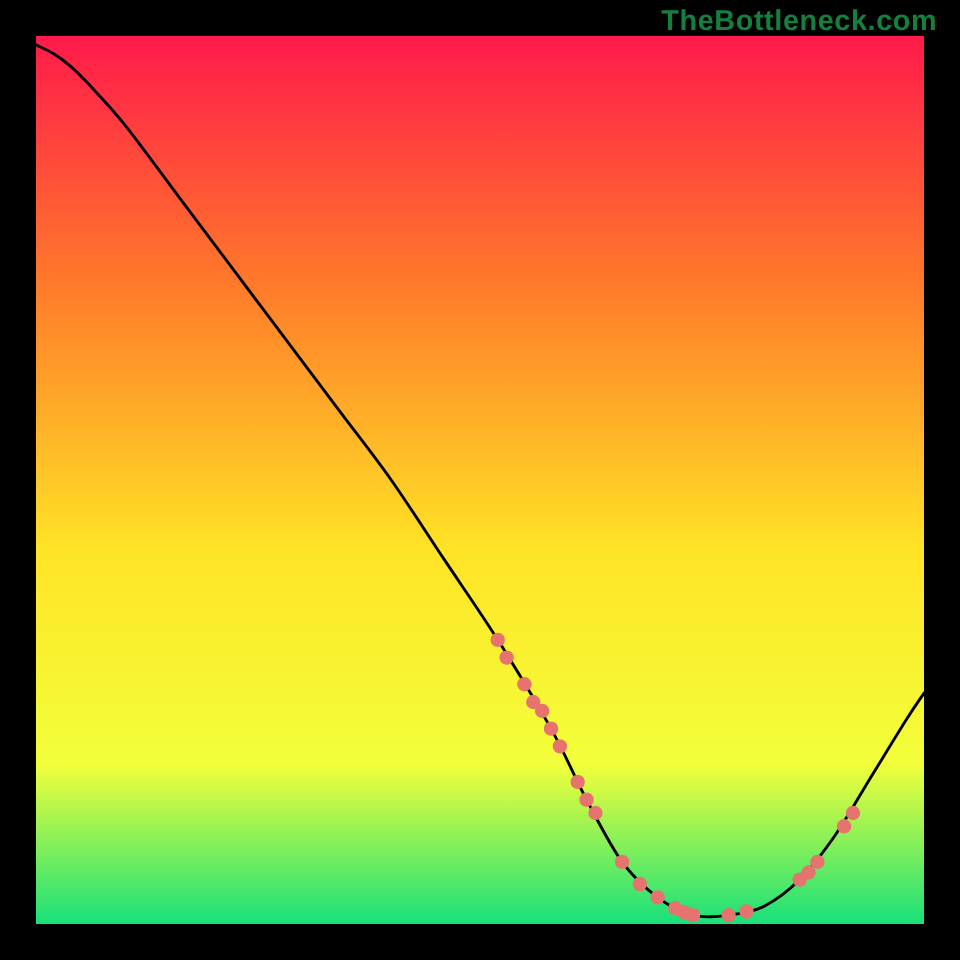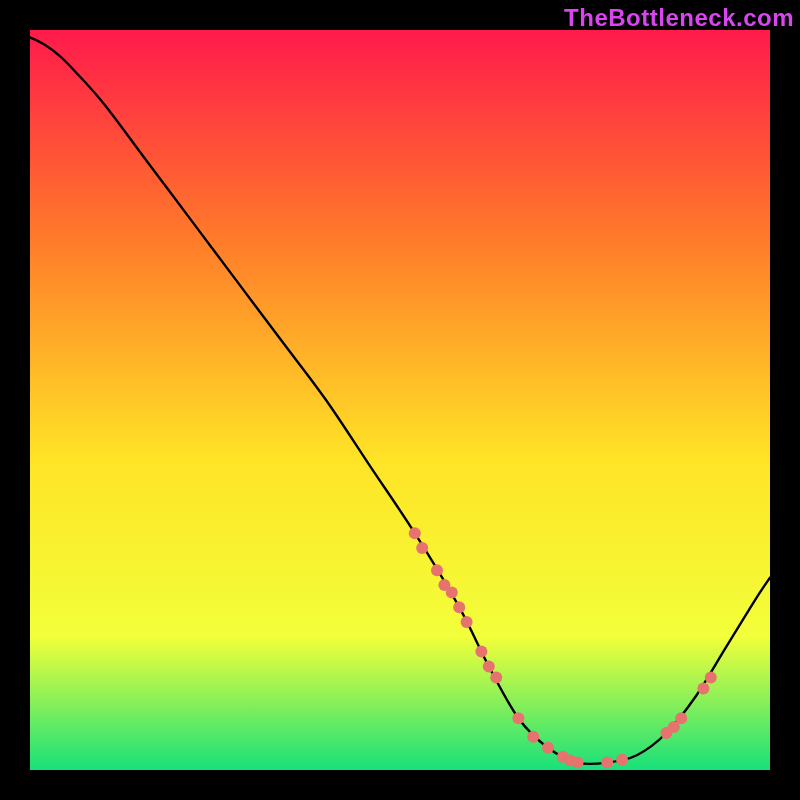--- a/index.html
+++ b/index.html
@@ -20,22 +20,22 @@
     position: absolute;
     left: 30px;
     top: 30px;
     width: 740px;
     height: 740px;
     overflow: hidden;
   }
   .watermark {
     position: absolute;
     top: 4px;
-    right: 6px;
-    color: #d946ef;
+    right: 19px;
+    color: #15803d;
     font-family: Arial, Helvetica, sans-serif;
     font-size: 24px;
     font-weight: bold;
     letter-spacing: 0.5px;
     user-select: none;
   }
   svg {
     display: block;
   }
 </style>

